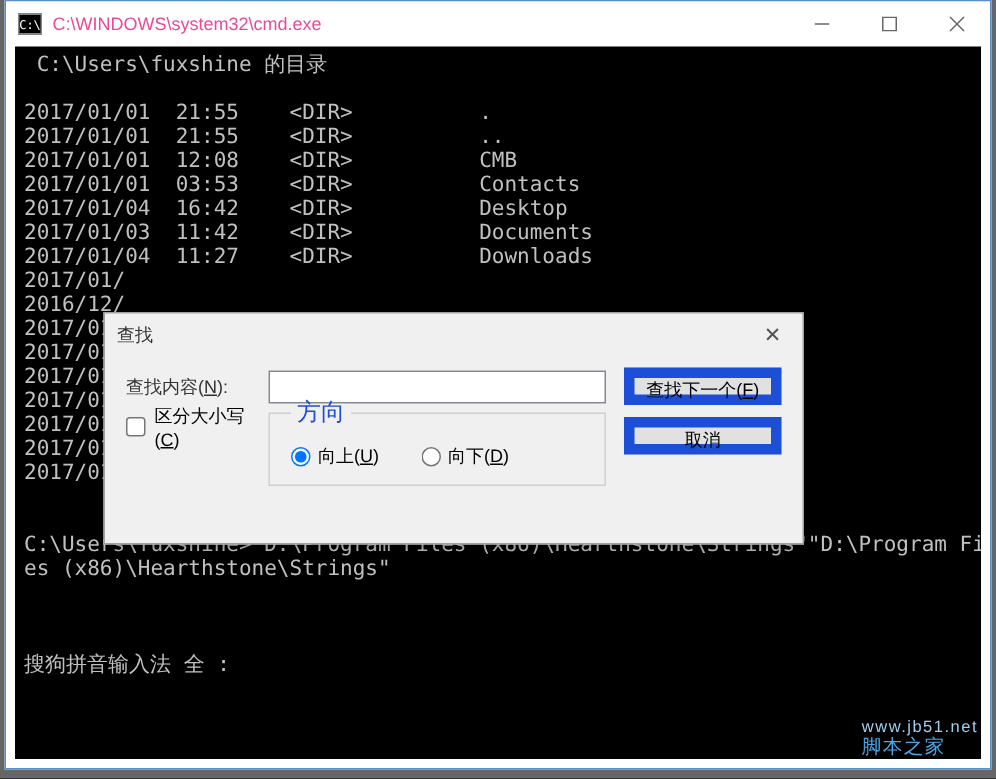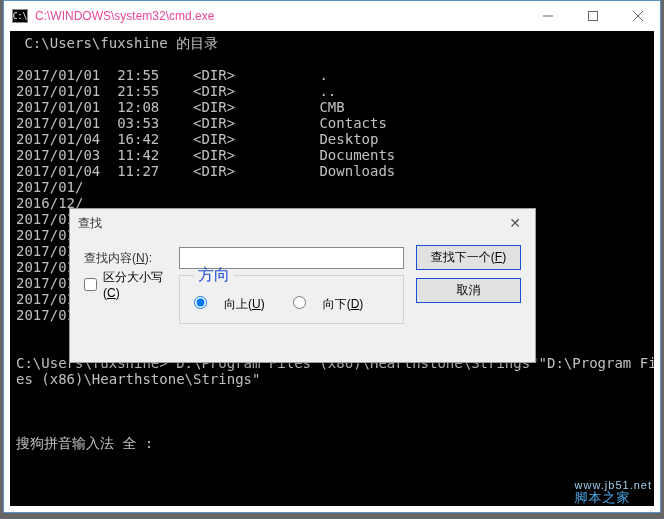--- a/index.html
+++ b/index.html
@@ -19,24 +19,24 @@
 .dialog-body{padding:10px 14px;display:flex;gap:12px}
 .dialog-left{flex:1}
 .dialog-row{display:flex;align-items:center;}
 .dialog-label{width:95px;font-size:12px;color:#333}
 .text-input{flex:1;height:22px;border:1px solid #828790;background:#fff;padding:0 3px;font-size:12px}
 .checkbox-row{display:flex;align-items:center;gap:6px;}
 .checkbox-row input{width:13px;height:13px}
 .fieldset{border:1px solid #d0d0d0;padding:8px 14px 10px;margin-left:95px;margin-top:-4px;width:210px}
 .fieldset-legend{font-size:16px;padding:0 4px;color:#1d4ed8}
 .radio-group{display:flex;gap:28px;margin-top:2px}
-.radio-item{display:flex;align-items:flex-start;gap:17px;font-size:12px}
+.radio-item{display:flex;align-items:center;gap:5px;font-size:12px}
 .radio-item input{width:13px;height:13px}
 .dialog-buttons{display:flex;flex-direction:column;gap:8px;width:105px;margin-top:-2px}
-.dlg-btn{height:25px;border:1px solid #1d4ed8;background:#e1e1e1;font-size:12px;font-family:"Microsoft YaHei",sans-serif}
+.dlg-btn{height:25px;border:7px solid #1d4ed8;background:#e1e1e1;font-size:12px;font-family:"Microsoft YaHei",sans-serif}
 .watermark{position:absolute;bottom:12px;right:12px;color:#4aa9e8;font-family:"Microsoft YaHei",sans-serif;font-size:13px;letter-spacing:1px;pointer-events:none}
 .watermark .dom{color:#9ecfef;font-size:11px;display:block;text-align:center;margin-bottom:-2px}
 u{text-decoration:underline}
 </style>
 </head>
 <body>
 
 <div class="window">
   <div class="titlebar">
     <div class="titlebar-icon">C:\</div>

